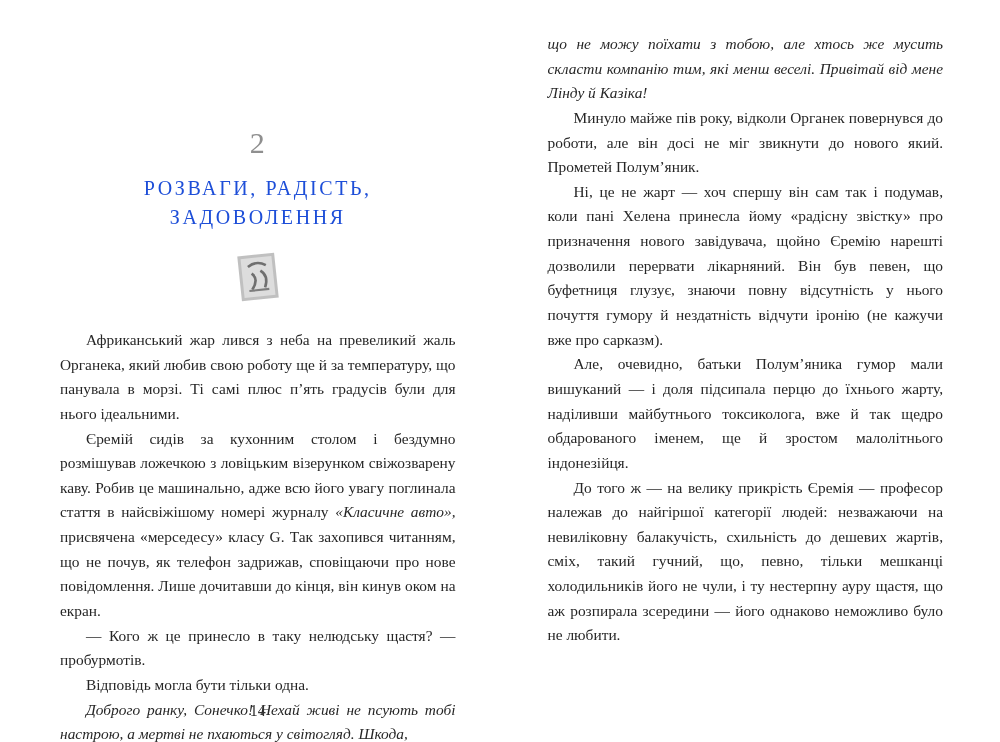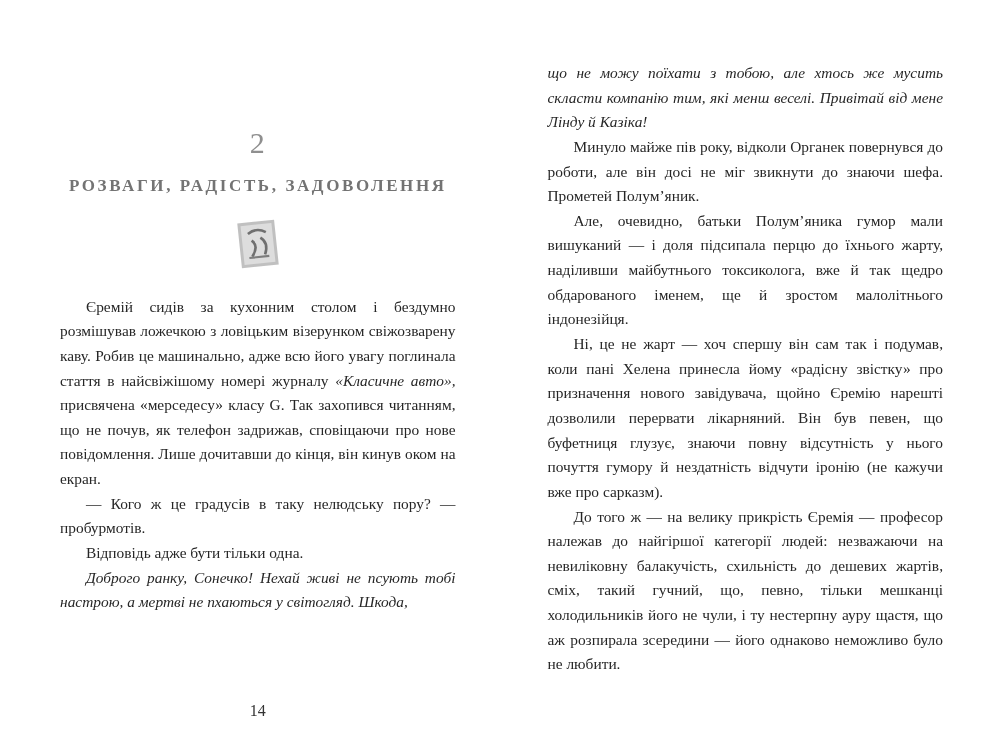--- a/index.html
+++ b/index.html
@@ -16,37 +16,37 @@
     padding: 0 57px 0 60px;
     gap: 92px;
     background: #ffffff;
   }
   .page {
     position: relative;
     flex: 1 1 0;
     box-sizing: border-box;
     height: 742px;
   }
-  .page-right { padding-top: 61px; }
+  .page-right { padding-top: 32px; }
 
   
   .chapter-head { margin-top: 128px; text-align: center; }
   .chapter-number {
     font-size: 30px;
     color: #8f8f8f;
     letter-spacing: 1px;
     line-height: 1;
   }
   .chapter-title {
     margin-top: 16px;
-    font-size: 17px;
-    font-weight: bold;
+    font-size: 20px;
+    font-weight: normal;
     letter-spacing: 2.6px;
     line-height: 1.45;
-    color: #737373;
+    color: #1d4ed8;
   }
   .ornament-wrap { margin: 18px auto 0 auto; width: 48px; height: 54px; }
 
   
   .body-text { margin-top: 24px; }
   .para {
     margin: 0;
     font-size: 15.4px;
     line-height: 1.6;
     text-align: justify;
@@ -82,34 +82,35 @@
             <path d="M15 16 q9 -6 18 0" stroke="#6f6f6f" stroke-width="2.6" fill="none"></path>
             <path d="M18 23 q7 6 -1 16" stroke="#6f6f6f" stroke-width="2.6" fill="none"></path>
             <path d="M27 21 q8 6 3 17" stroke="#6f6f6f" stroke-width="2.6" fill="none"></path>
             <path d="M14 40 h20" stroke="#7d7d7d" stroke-width="2.2" fill="none"></path>
           </g>
         </svg>
       </div>
     </div>
 
     <div class="body-text">
+      <p class="para indent">Африканський жар лився з неба на превеликий жаль Органека, який любив свою роботу ще й за температуру, що панувала в морзі. Ті самі плюс п’ять градусів були для нього ідеальними.</p>
       <p class="para indent"><span>Єремій сидів за кухонним столом і бездумно розмішував ложечкою з ловіцьким візерунком свіжозварену каву. Робив це машинально, адже всю його увагу поглинала стаття в найсвіжішому номері журналу </span><span class="italic">«Класичне авто»,</span><span> присвячена «мерседесу» класу G. Так захопився читанням, що не почув, як телефон задрижав, сповіщаючи про нове повідомлення. Лише дочитавши до кінця, він кинув оком на екран.</span></p>
-      <p class="para indent">— Кого ж це градусів в таку нелюдську пору? — пробурмотів.</p>
-      <p class="para indent">Відповідь адже бути тільки одна.</p>
+      <p class="para indent">— Кого ж це принесло в таку нелюдську щастя? — пробурмотів.</p>
+      <p class="para indent">Відповідь могла бути тільки одна.</p>
       <p class="para indent italic">Доброго ранку, Сонечко! Нехай живі не псують тобі настрою, а мертві не пхаються у світогляд. Шкода,</p>
     </div>
 
     <div class="page-number">14</div>
   </div>
 
   <div class="page page-right">
 
     <div>
       <p class="para italic">що не можу поїхати з тобою, але хтось же мусить скласти компанію тим, які менш веселі. Привітай від мене Лінду й Казіка!</p>
-      <p class="para indent">Минуло майже пів року, відколи Органек повернувся до роботи, але він досі не міг звикнути до знаючи шефа. Прометей Полум’яник.</p>
+      <p class="para indent">Минуло майже пів року, відколи Органек повернувся до роботи, але він досі не міг звикнути до нового який. Прометей Полум’яник.</p>
+      <p class="para indent">Ні, це не жарт — хоч спершу він сам так і подумав, коли пані Хелена принесла йому «радісну звістку» про призначення нового завідувача, щойно Єремію нарешті дозволили перервати лікарняний. Він був певен, що буфетниця глузує, знаючи повну відсутність у нього почуття гумору й нездатність відчути іронію (не кажучи вже про сарказм).</p>
       <p class="para indent">Але, очевидно, батьки Полум’яника гумор мали вишуканий — і доля підсипала перцю до їхнього жарту, наділивши майбутнього токсиколога, вже й так щедро обдарованого іменем, ще й зростом малолітнього індонезійця.</p>
-      <p class="para indent">Ні, це не жарт — хоч спершу він сам так і подумав, коли пані Хелена принесла йому «радісну звістку» про призначення нового завідувача, щойно Єремію нарешті дозволили перервати лікарняний. Він був певен, що буфетниця глузує, знаючи повну відсутність у нього почуття гумору й нездатність відчути іронію (не кажучи вже про сарказм).</p>
       <p class="para indent">До того ж — на велику прикрість Єремія — професор належав до найгіршої категорії людей: незважаючи на невиліковну балакучість, схильність до дешевих жартів, сміх, такий гучний, що, певно, тільки мешканці холодильників його не чули, і ту нестерпну ауру щастя, що аж розпирала зсередини — його однаково неможливо було не любити.</p>
     </div>
 
   </div>
 
 </div>
 
 </body></html>

